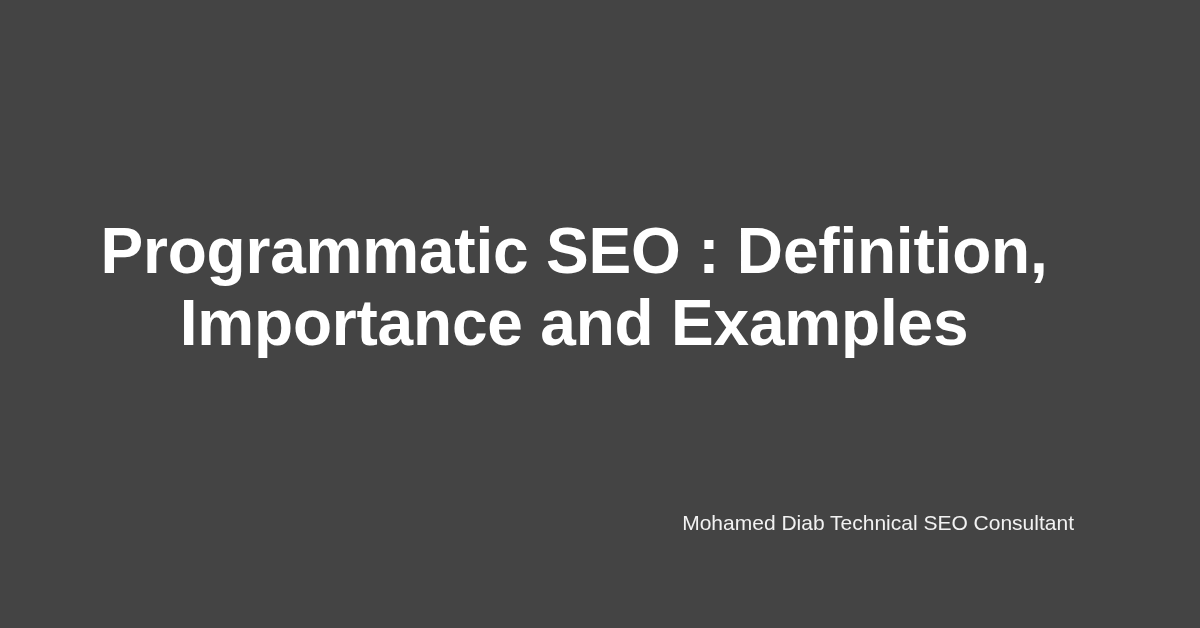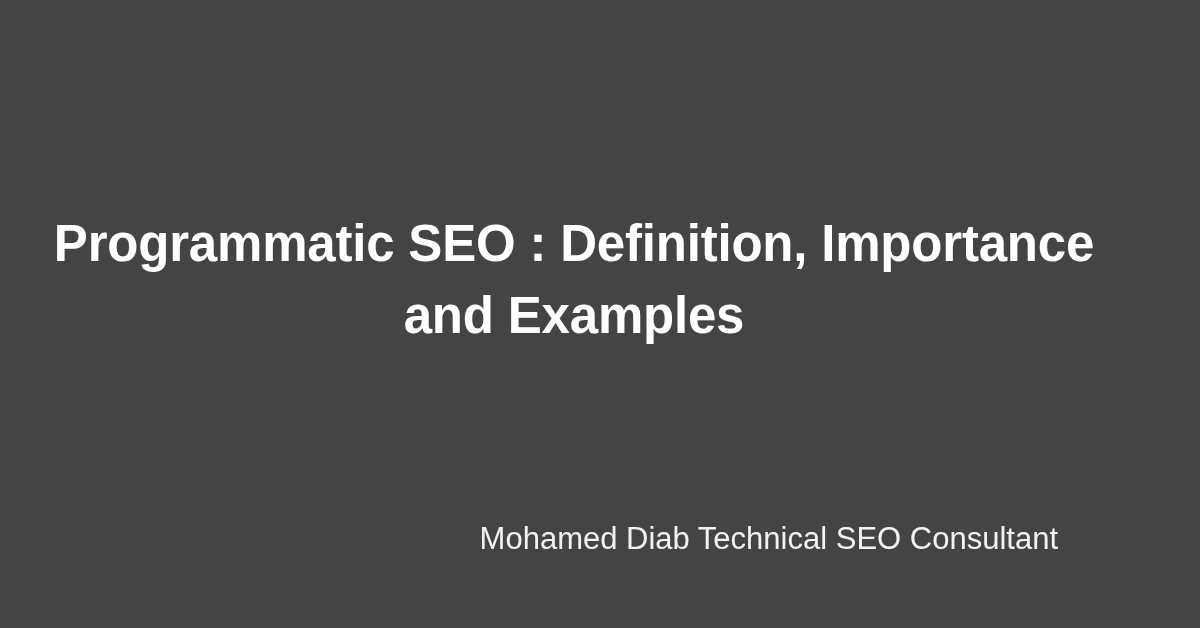--- a/index.html
+++ b/index.html
@@ -32,39 +32,39 @@
     right: 104px;
     top: 0;
     bottom: 0;
   }
 
   .card-title {
     position: absolute;
     left: 0;
     right: 0;
     top: 208px;
-    margin: 0;
+    margin: 7px;
     font-family: "Liberation Sans", sans-serif;
-    font-size: 51px;
+    font-size: 64px;
     font-weight: 700;
     line-height: 72px;
     letter-spacing: -0.2px;
     color: #ffffff;
     text-align: center;
     word-wrap: break-word;
   }
 
   .card-subtitle {
     position: absolute;
     left: 0;
     right: 0;
     top: 503px;
-    margin: 16px;
+    margin: 0;
     font-family: "Liberation Sans", sans-serif;
-    font-size: 31px;
+    font-size: 21px;
     font-weight: 400;
     line-height: 40px;
     color: #f2f2f2;
     text-align: right;
     padding-right: 22px;
     box-sizing: border-box;
     white-space: nowrap;
   }
 </style>
 </head>

